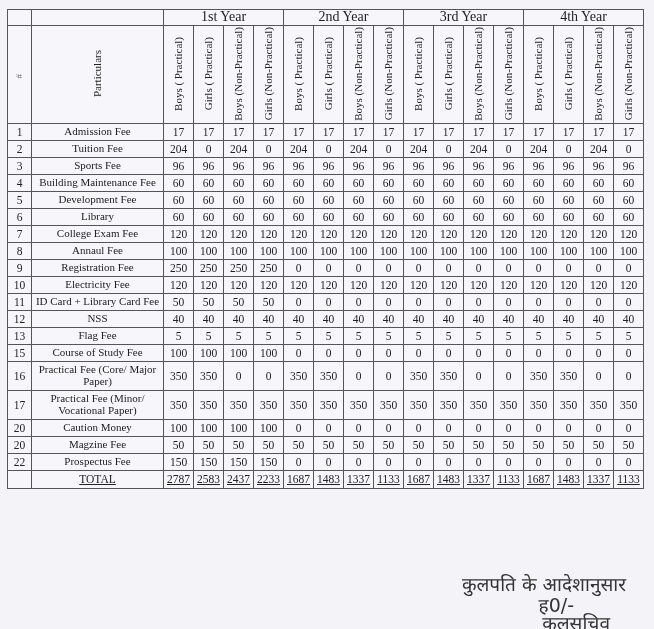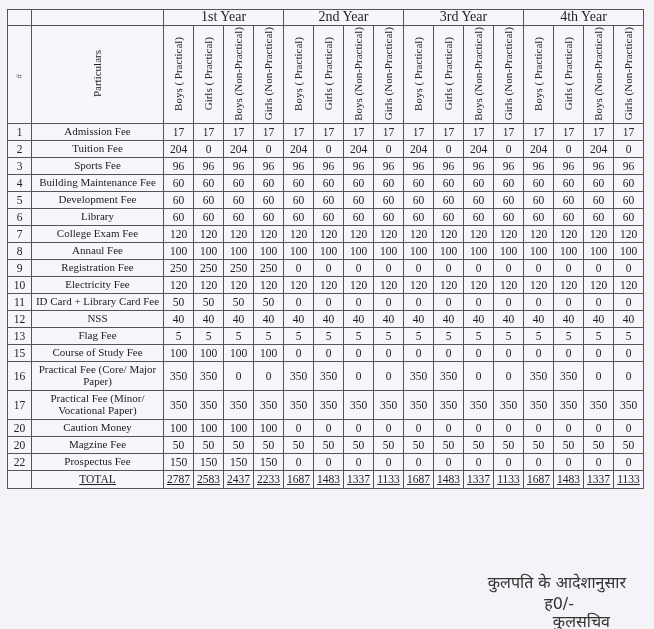--- a/index.html
+++ b/index.html
@@ -8,21 +8,21 @@
   td,th{border:1px solid #555;padding:0;text-align:center;font-weight:normal;font-size:11.5px;line-height:1.05;overflow:hidden;}
   th.year{height:15px;font-size:14px;}
   th.sub{height:97px;}
   .vert{writing-mode:vertical-rl;transform:rotate(180deg);white-space:nowrap;font-size:11px;display:inline-block;}
   .hash{font-size:9px;color:#666;}
   td.num{font-size:11.5px;}
   td.part{font-size:11px;padding:0 2px;}
   tr.r td{height:16px;}
   tr.r2 td{height:28px;}
   tr.tot td{height:17px;text-decoration:underline;}
-  .sign{position:absolute;left:0;width:654px;text-align:right;font-size:16px;color:#333;font-family:"DejaVu Sans",sans-serif;}
+  .sign{position:absolute;left:0;width:654px;text-align:right;font-size:19px;color:#333;font-family:"DejaVu Sans",sans-serif;}
 </style>
 </head>
 <body>
 
 <table id="feeTable">
   <colgroup>
     <col style="width:24px">
       <col style="width:132px">
     <col style="width:30px">
       <col style="width:30px">

